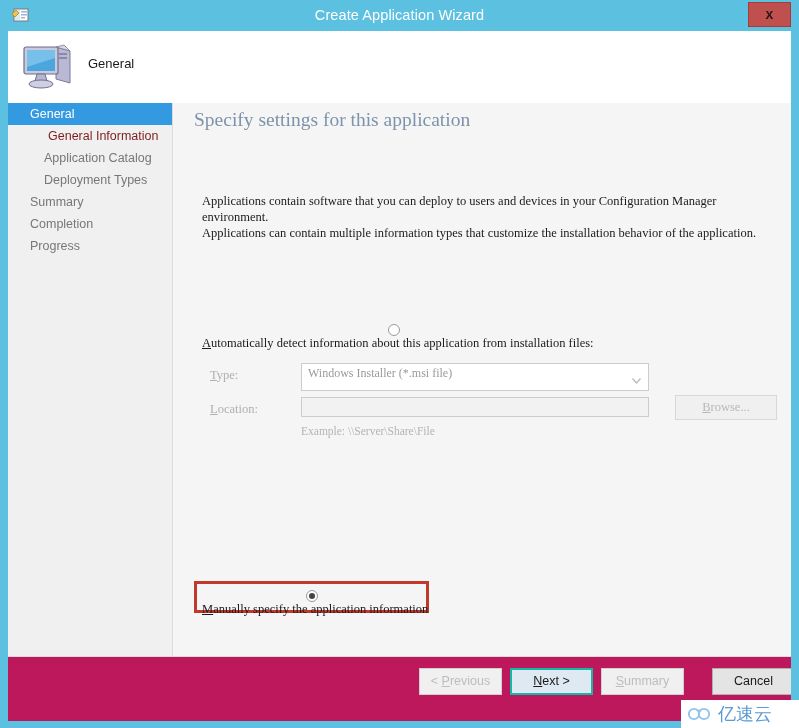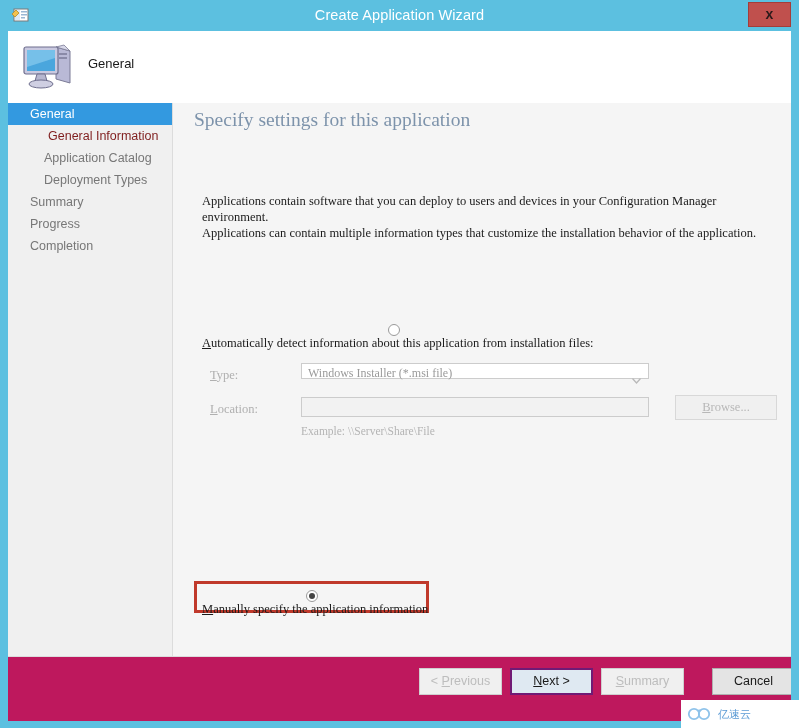--- a/index.html
+++ b/index.html
@@ -210,21 +210,21 @@
     white-space: nowrap;
   }
   .field-label .acc { text-decoration: underline; }
   .label-type { left: 37px; top: 265px; }
   .label-location { left: 37px; top: 299px; }
 
   .combo {
     position: absolute;
     left: 128px; top: 260px;
     width: 348px;
-    height: 16px;
+    height: 28px;
     background: #ffffff;
     border: 1px solid #cccccc;
     box-sizing: border-box;
   }
   .combo-text {
     position: absolute;
     left: 6px; top: 2px;
     font-family: "Liberation Serif", serif;
     font-size: 12px;
     color: #9a9a9a;
@@ -298,21 +298,21 @@
   }
   .btn .acc { text-decoration: underline; }
   .btn.enabled {
     background: #e4e4e4;
     border: 1px solid #b0b0b0;
     color: #1a1a1a;
     cursor: pointer;
   }
   .btn.default {
     background: #dfe9f2;
-    border: 2px solid #701a75;
+    border: 2px solid #14b8a6;
     color: #1a1a1a;
     line-height: 23px;
     cursor: pointer;
   }
   .btn-previous { left: 411px; }
   .btn-next     { left: 502px; }
   .btn-summary  { left: 593px; }
   .btn-cancel   { left: 704px; }
 
   
@@ -324,21 +324,21 @@
     background: #ffffff;
     display: flex;
     align-items: center;
     padding-left: 6px;
     box-sizing: border-box;
   }
   .wm-logo { width: 26px; height: 16px; flex: 0 0 auto; }
   .wm-text {
     margin-left: 5px;
     color: #5b9bd5;
-    font-size: 11px;
+    font-size: 18px;
     font-family: "DejaVu Sans", sans-serif;
   }
 </style>
 </head>
 <body>
 
 <div class="window">
 
   <div class="titlebar">
     <span class="titlebar-icon">
@@ -375,22 +375,22 @@
   </div>
 
   <div class="body-area">
 
     <div class="sidebar">
       <div class="nav-item selected">General</div>
       <div class="nav-item indent current">General Information</div>
       <div class="nav-item indent">Application Catalog</div>
       <div class="nav-item indent">Deployment Types</div>
       <div class="nav-item">Summary</div>
+      <div class="nav-item">Completion</div>
       <div class="nav-item">Progress</div>
-      <div class="nav-item">Completion</div>
     </div>
 
     <div class="content">
 
       <div class="content-heading">Specify settings for this application</div>
 
       <div class="content-desc">
         <div>Applications contain software that you can deploy to users and devices in your Configuration Manager environment.</div>
         <div>Applications can contain multiple information types that customize the installation behavior of the application.</div>
       </div>

